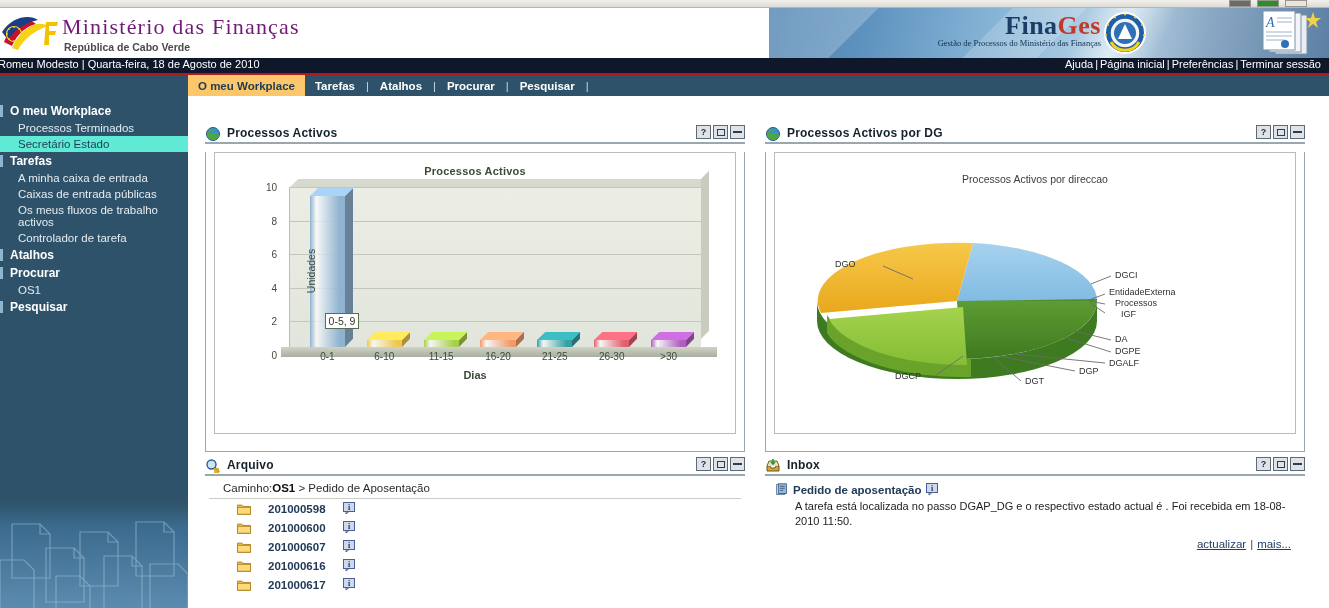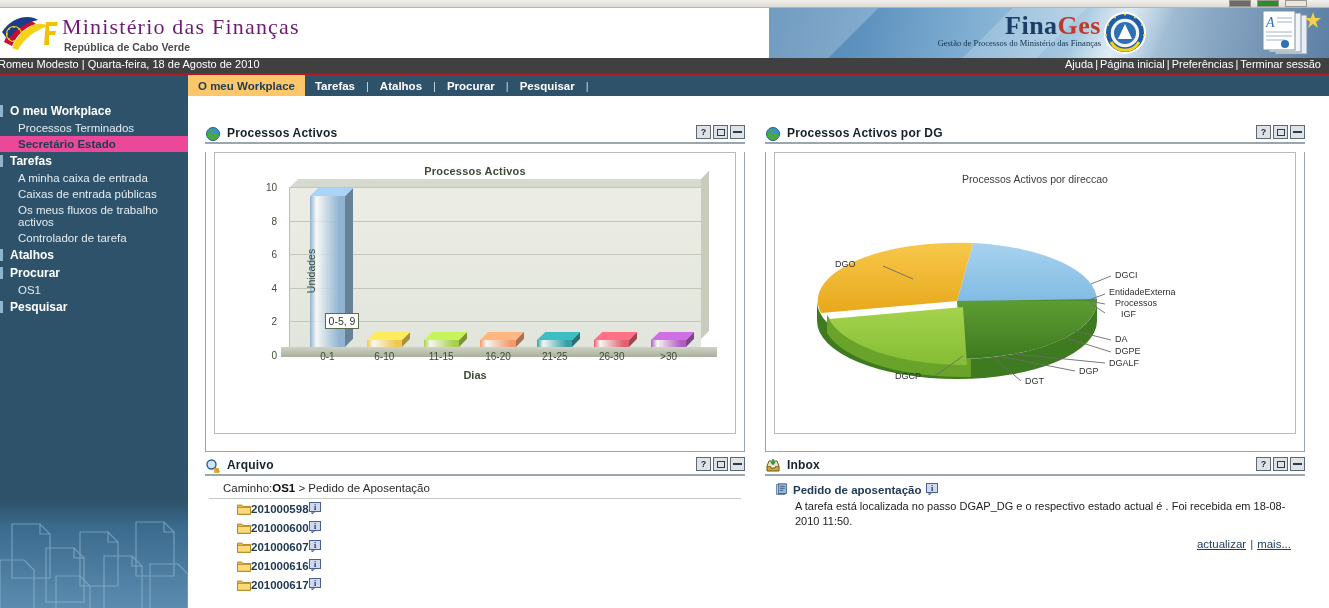--- a/index.html
+++ b/index.html
@@ -67,21 +67,21 @@
   #finages-tag {
     font-family: "Liberation Serif", serif; font-size: 8.5px; color: #12314f;
     margin-top: -2px; white-space: nowrap;
   }
   #emblem { position:absolute; right: 182px; top: 3px; width: 44px; height: 44px; z-index:3;}
   #docs-art { position:absolute; right: 6px; top: 2px; width: 78px; height: 46px; z-index:3;}
 
   
   #userbar {
     position: absolute; top: 58px; left: 0; width: 1329px; height: 16px;
-    background: #404040;
+    background: #0f172a;
     color: #fff; font-size: 11px;
   }
   #userbar .left  { position: absolute; left: -2px; top: 0px; white-space: nowrap; }
   #userbar .right { position: absolute; right: 8px; top: 0px; white-space: nowrap; }
   #userbar a { color: #fff; text-decoration: none; }
   #userbar .sep { padding: 0 2px; }
 
   
   #navstrip {
     position: absolute; top: 73px; left: 0; width: 1329px; height: 23px;
@@ -107,21 +107,21 @@
     position: relative; color: #ffffff; font-weight: bold; font-size: 12px;
     padding: 2px 0 2px 10px; cursor: pointer;
   }
   .side-group::before{
     content:""; position:absolute; left:0; top:3px; width:3px; height:12px; background:#8fb5cc;
   }
   .side-item {
     color: #e4ecf1; font-size: 11.5px; padding: 2px 0 2px 18px; cursor: pointer;
   }
   .side-item.selected {
-    background: #ec4899; color: #1d3b52; font-weight: bold;
+    background: #5eead4; color: #1d3b52; font-weight: normal;
   }
   #sidebar-art {
     position:absolute; left:0; bottom:0; width:188px; height:110px; z-index:1;
     background: linear-gradient(#2e5269 0%, #32587044 4%, #3a6a8d 25%, #5b8cb0 100%);
   }
 
   
   #main { position:absolute; top: 96px; left: 188px; width: 1141px; height: 512px; background:#fff; }
 
   .portlet { position:absolute; background:#ffffff; }
@@ -197,21 +197,21 @@
   #pie-title { text-align:center; font-size:10.5px; color:#3c3c3c; padding-top:20px;}
   #pie-stage { position:absolute; left:0; top:0; width:100%; height:100%; }
   .pie-lbl { position:absolute; font-size:9px; color:#2f2f2f; white-space:nowrap; }
 
   
   .path-line {
     font-size:11.5px; color:#2b2b2b; padding:6px 4px 4px 14px;
     border-bottom:1px solid #c9ccc6; margin:0 4px;
   }
   .path-line b { color:#111; }
-  .file-row { display:flex; align-items:center; gap:0; padding:3px 0 3px 32px; }
+  .file-row { display:flex; align-items:center; gap:17px; padding:3px 0 3px 32px; }
   .folder-ico { width:14px; height:12px; position:relative; flex:none;}
   .file-name { font-size:11.5px; font-weight:bold; color:#213a57; cursor:pointer;}
   .info-ico { width:12px; height:13px; flex:none; cursor:pointer;}
 
   
   .inbox-head { display:flex; align-items:center; gap:5px; padding:7px 0 0 10px;}
   .inbox-head .t { font-size:11.5px; font-weight:bold; color:#213a57; cursor:pointer;}
   .inbox-body { font-size:11px; color:#222; padding:3px 8px 0 30px; line-height:15px;}
   .inbox-links { text-align:right; padding:9px 14px 0 0; font-size:11.5px;}
   .inbox-links a { color:#1f3f66; text-decoration:underline; cursor:pointer;}

